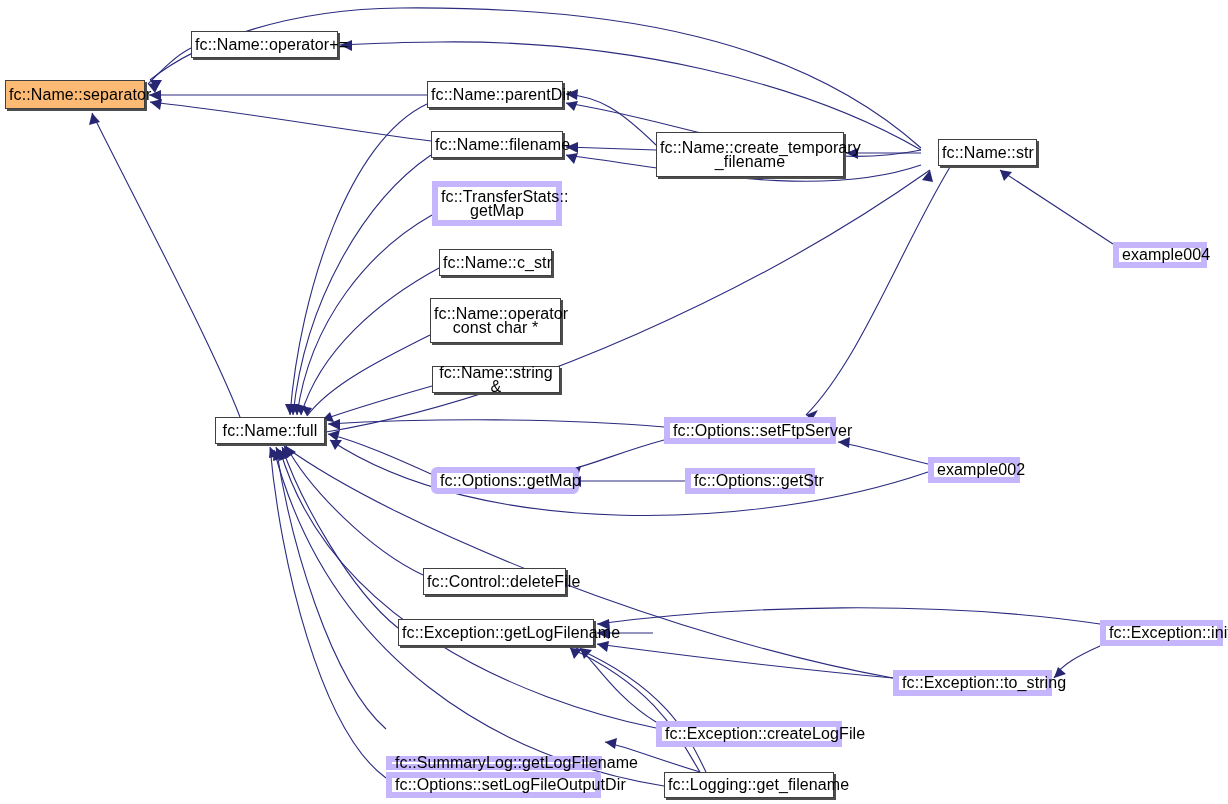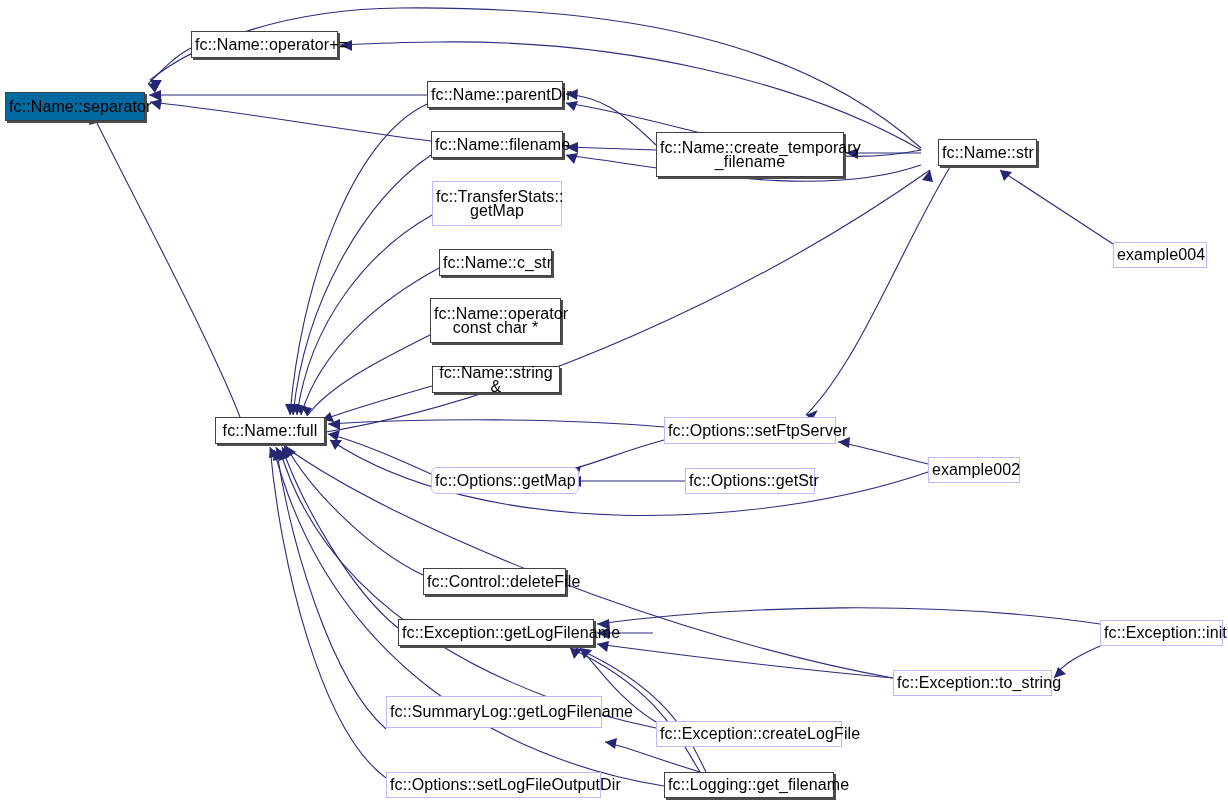--- a/index.html
+++ b/index.html
@@ -5,22 +5,22 @@
   html,body{margin:0;padding:0;background:#ffffff;}
   body{font-family:"Liberation Sans",sans-serif;}
   #graph-root{position:relative;width:1228px;height:804px;background:#fff;overflow:hidden;}
   svg.graph-canvas{position:absolute;left:0;top:0;width:1228px;height:804px;}
   .edge{fill:none;stroke:#2b2b7f;stroke-width:1.1;}
   .arrowhead{fill:#262673;stroke:none;}
   .node-box{position:absolute;box-sizing:border-box;display:flex;align-items:center;
             justify-content:center;text-align:center;background:#ffffff;
             border:1px solid #404040;font-size:16px;color:#000;line-height:14px;
             letter-spacing:0.1px;padding:0 3px;}
-  .node-box.red{border:1px solid #c4b5fd;}
-  .node-box.current{background:#0369a1;border:1px solid #404040;margin-top:12px;}
+  .node-box.red{border:6px solid #c4b5fd;}
+  .node-box.current{background:#fdba74;border:1px solid #404040;}
   .node-box.shadow{box-shadow:2px 2px 0 0 #4d4d4d;}
   .node-label{display:block;width:100%;}
 </style>
 </head>
 <body>
 
 <div id="graph-root">
 
   <svg class="graph-canvas" viewBox="0 0 1228 804">
     <g>
@@ -226,21 +226,21 @@
 
 
   <div class="node-box red" style="left:1100px;top:620px;width:123px;height:26px;">
     <span class="node-label">fc::Exception::init</span>
   </div>
 
   <div class="node-box red" style="left:893px;top:670px;width:159px;height:26px;">
     <span class="node-label">fc::Exception::to_string</span>
   </div>
 
-  <div class="node-box red" style="left:386px;top:696px;width:216px;height:32px;text-align:center;">
+  <div class="node-box red" style="left:386px;top:756px;width:216px;height:14px;text-align:center;">
     <span class="node-label">fc::SummaryLog::getLogFilename</span>
   </div>
 
   <div class="node-box red" style="left:656px;top:721px;width:186px;height:26px;">
     <span class="node-label">fc::Exception::createLogFile</span>
   </div>
 
   <div class="node-box red" style="left:386px;top:772px;width:215px;height:26px;">
     <span class="node-label">fc::Options::setLogFileOutputDir</span>
   </div>

